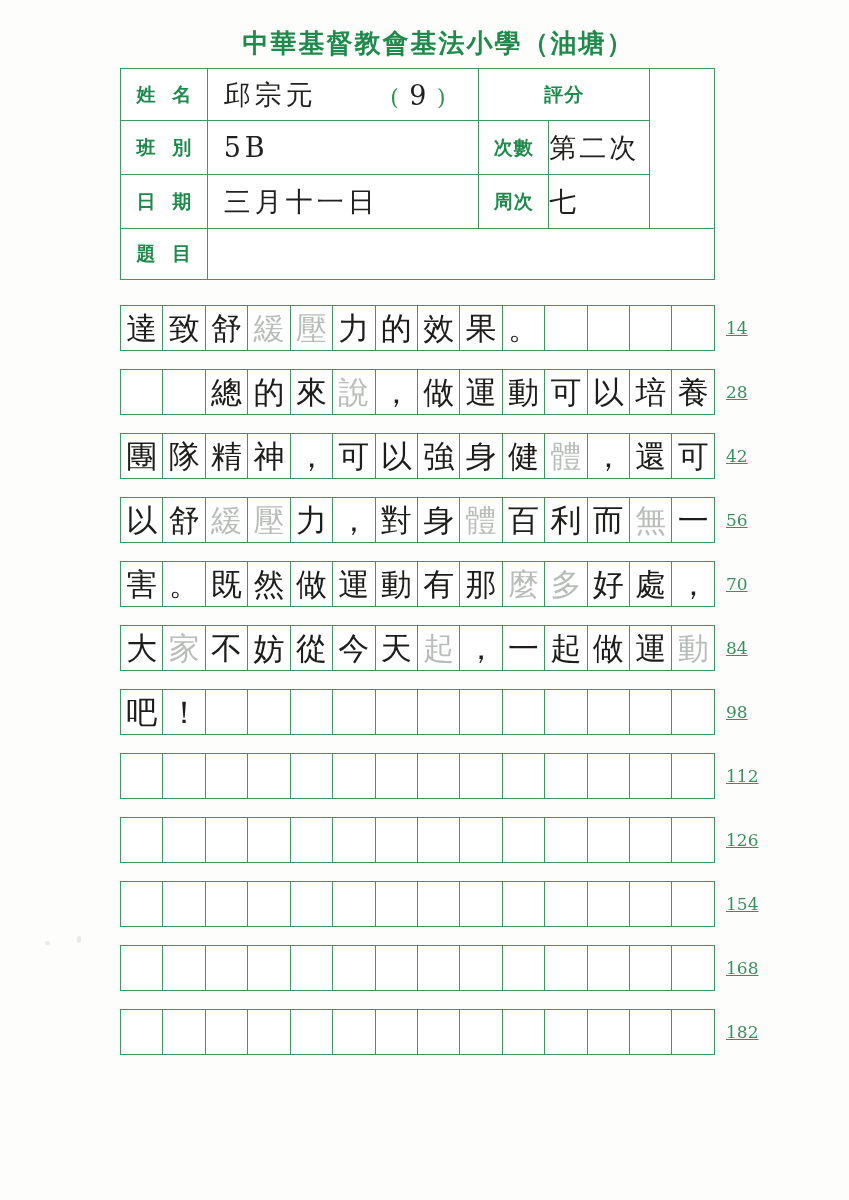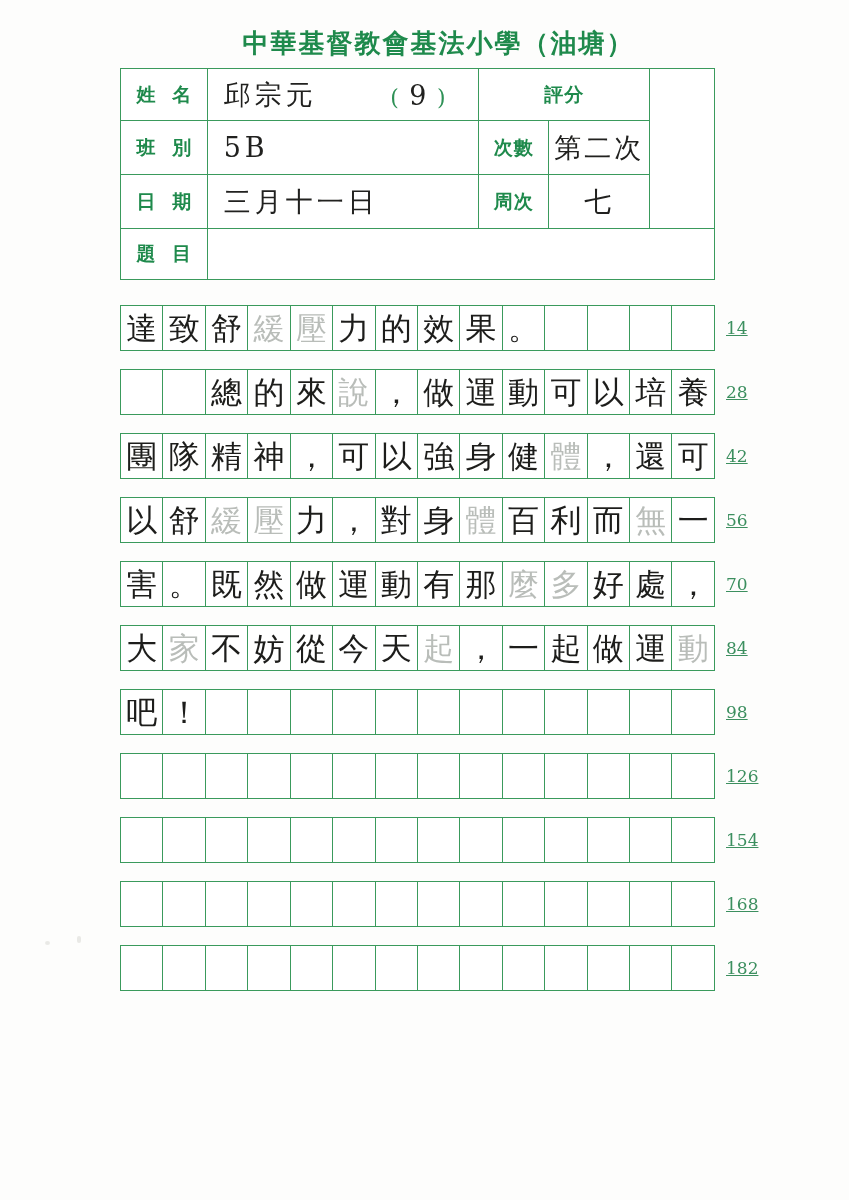--- a/index.html
+++ b/index.html
@@ -60,21 +60,21 @@
     font-size: 27px;
     color: #21211f;
     padding-left: 16px !important;
     letter-spacing: 4px;
     white-space: nowrap;
   }
   .hand-c {
     font-family: "DejaVu Serif", serif;
     font-size: 27px;
     color: #21211f;
-    text-align: center;
+    text-align: left;
     letter-spacing: 3px;
     white-space: nowrap;
   }
   .name-cell {
     position: relative;
     padding-left: 16px !important;
   }
   .paren-group {
     position: absolute;
     right: 28px; top: 50%;
@@ -326,20 +326,39 @@
           <div class="cell"></div>
           <div class="cell"></div>
           <div class="cell"></div>
           <div class="cell"></div>
           <div class="cell"></div>
           <div class="cell"></div>
           <div class="cell"></div>
           <div class="cell"></div>
           <div class="cell"></div>
         </div>
+        <div class="row-count">112</div>
+      </div>
+      <div class="grid-row">
+        <div class="cells">
+          <div class="cell"></div>
+          <div class="cell"></div>
+          <div class="cell"></div>
+          <div class="cell"></div>
+          <div class="cell"></div>
+          <div class="cell"></div>
+          <div class="cell"></div>
+          <div class="cell"></div>
+          <div class="cell"></div>
+          <div class="cell"></div>
+          <div class="cell"></div>
+          <div class="cell"></div>
+          <div class="cell"></div>
+          <div class="cell"></div>
+        </div>
         <div class="row-count">126</div>
       </div>
       <div class="grid-row">
         <div class="cells">
           <div class="cell"></div>
           <div class="cell"></div>
           <div class="cell"></div>
           <div class="cell"></div>
           <div class="cell"></div>
           <div class="cell"></div>

